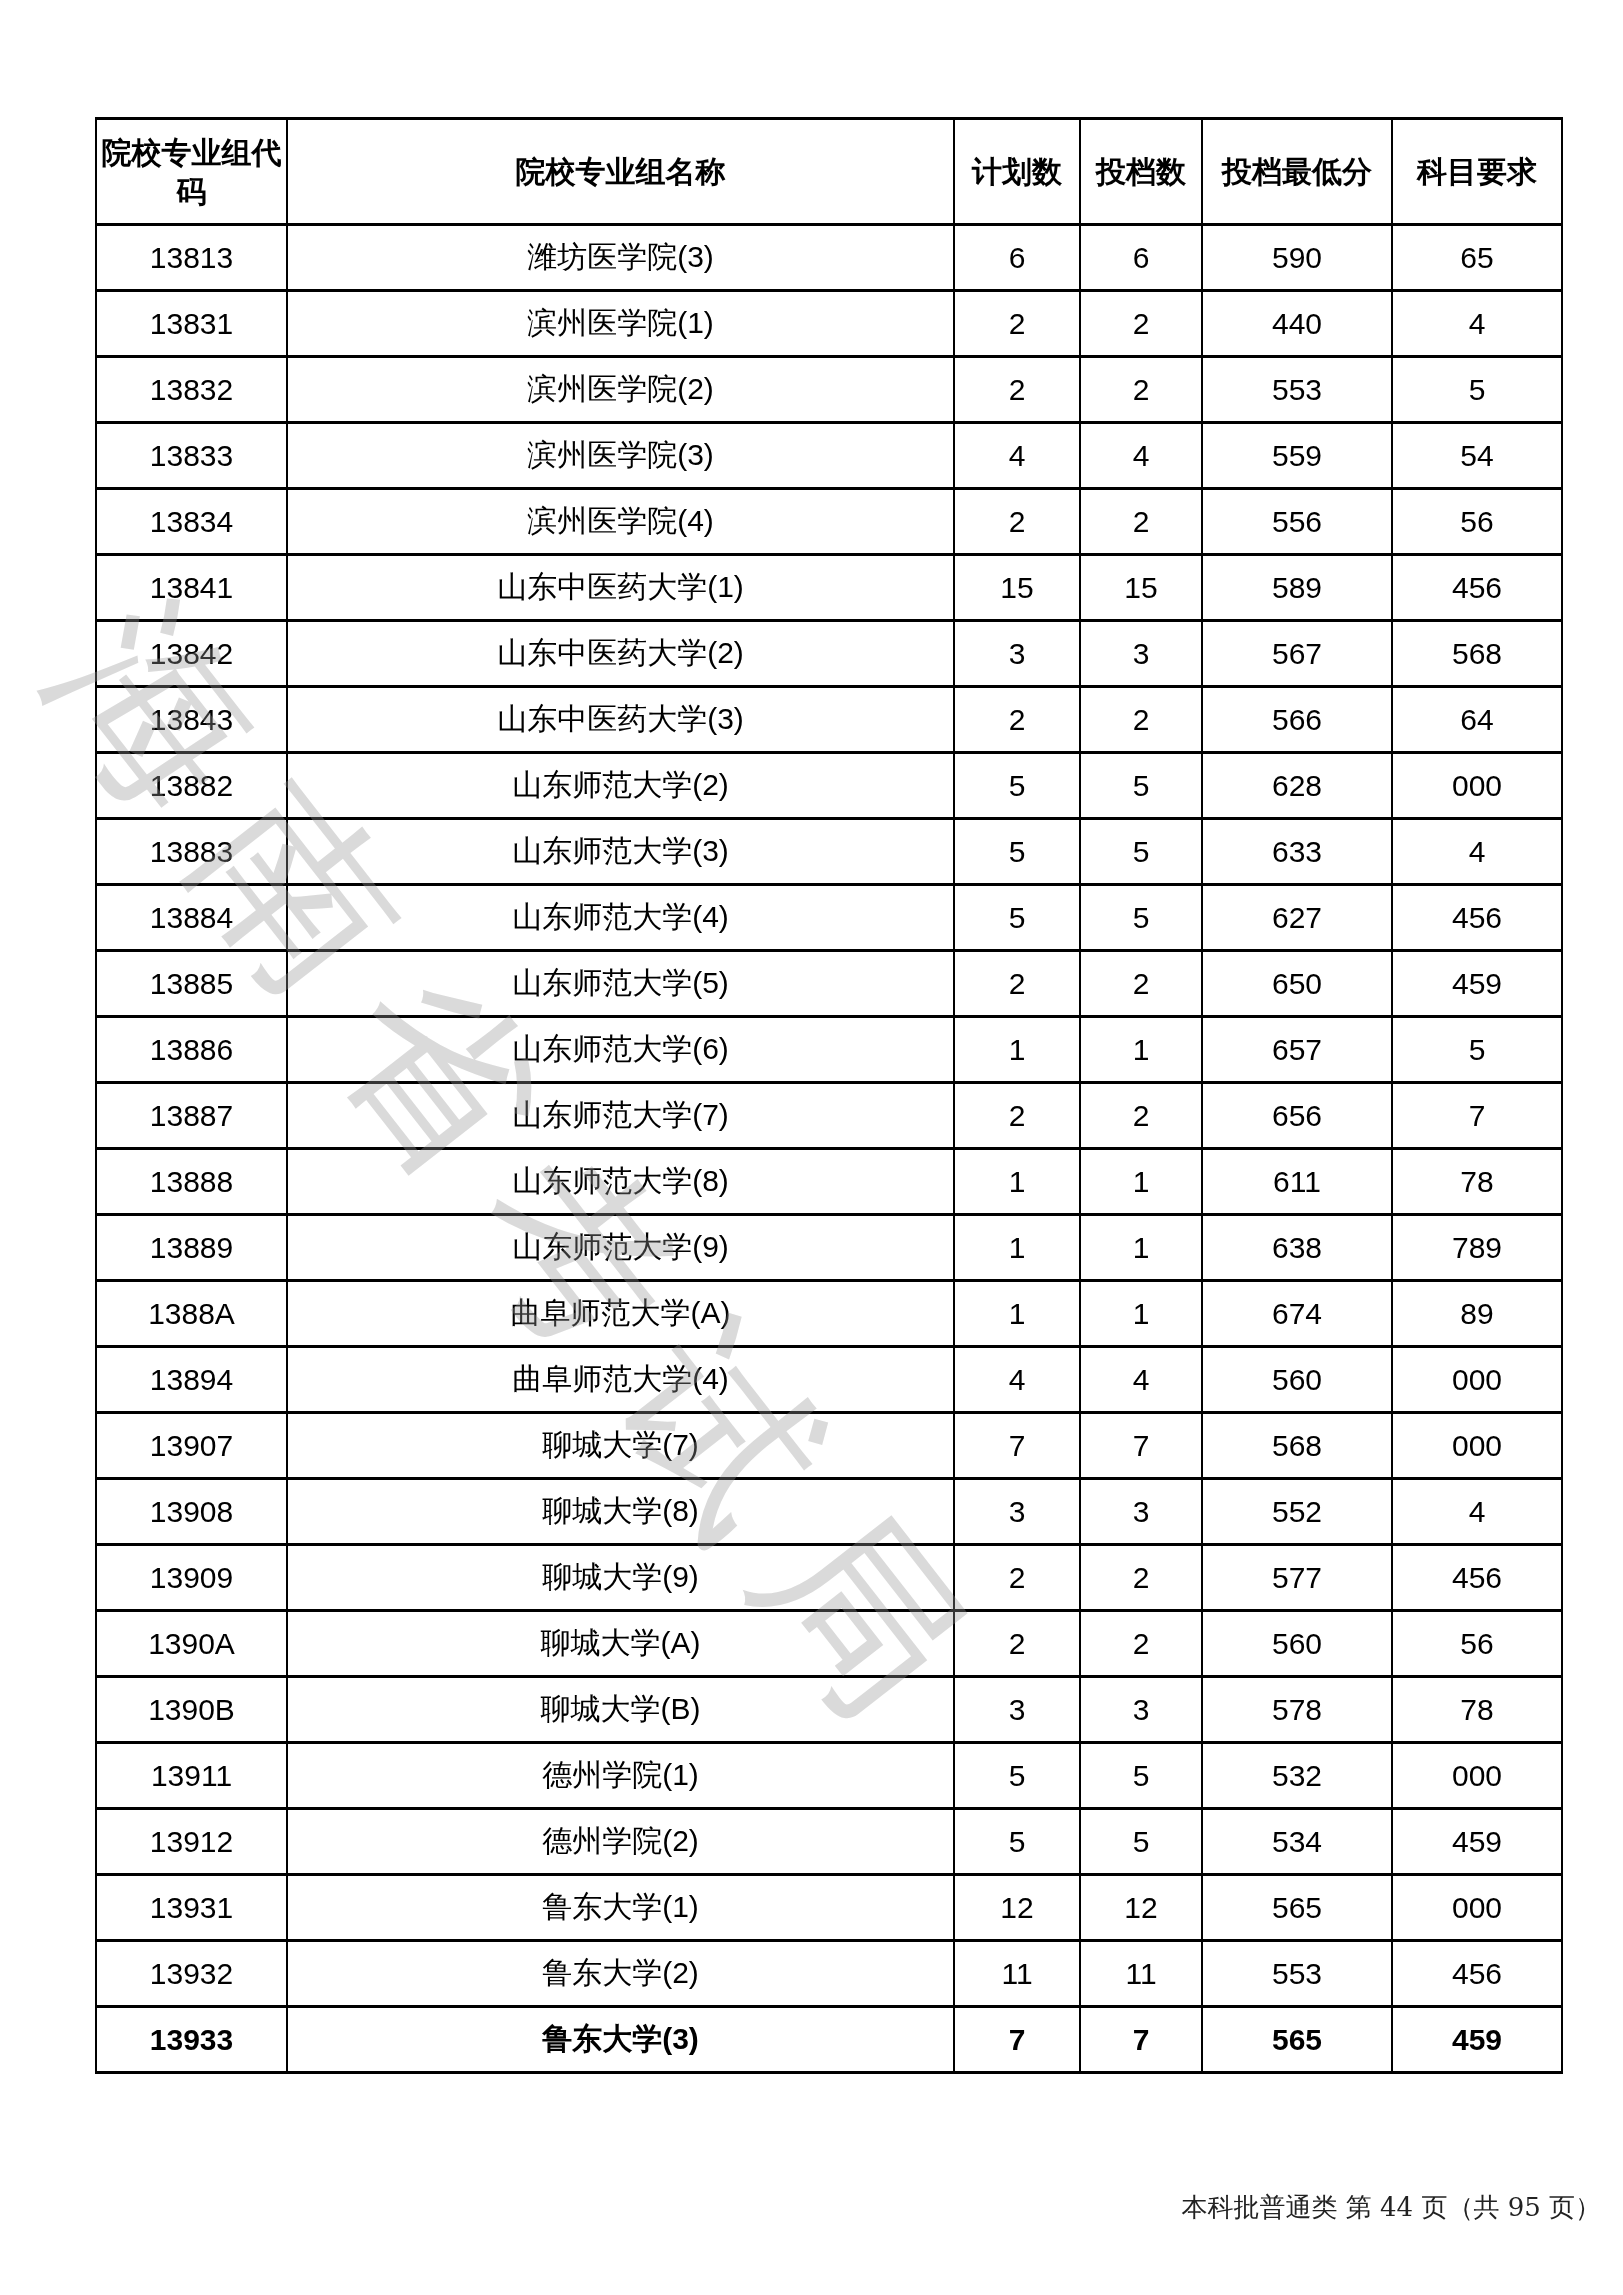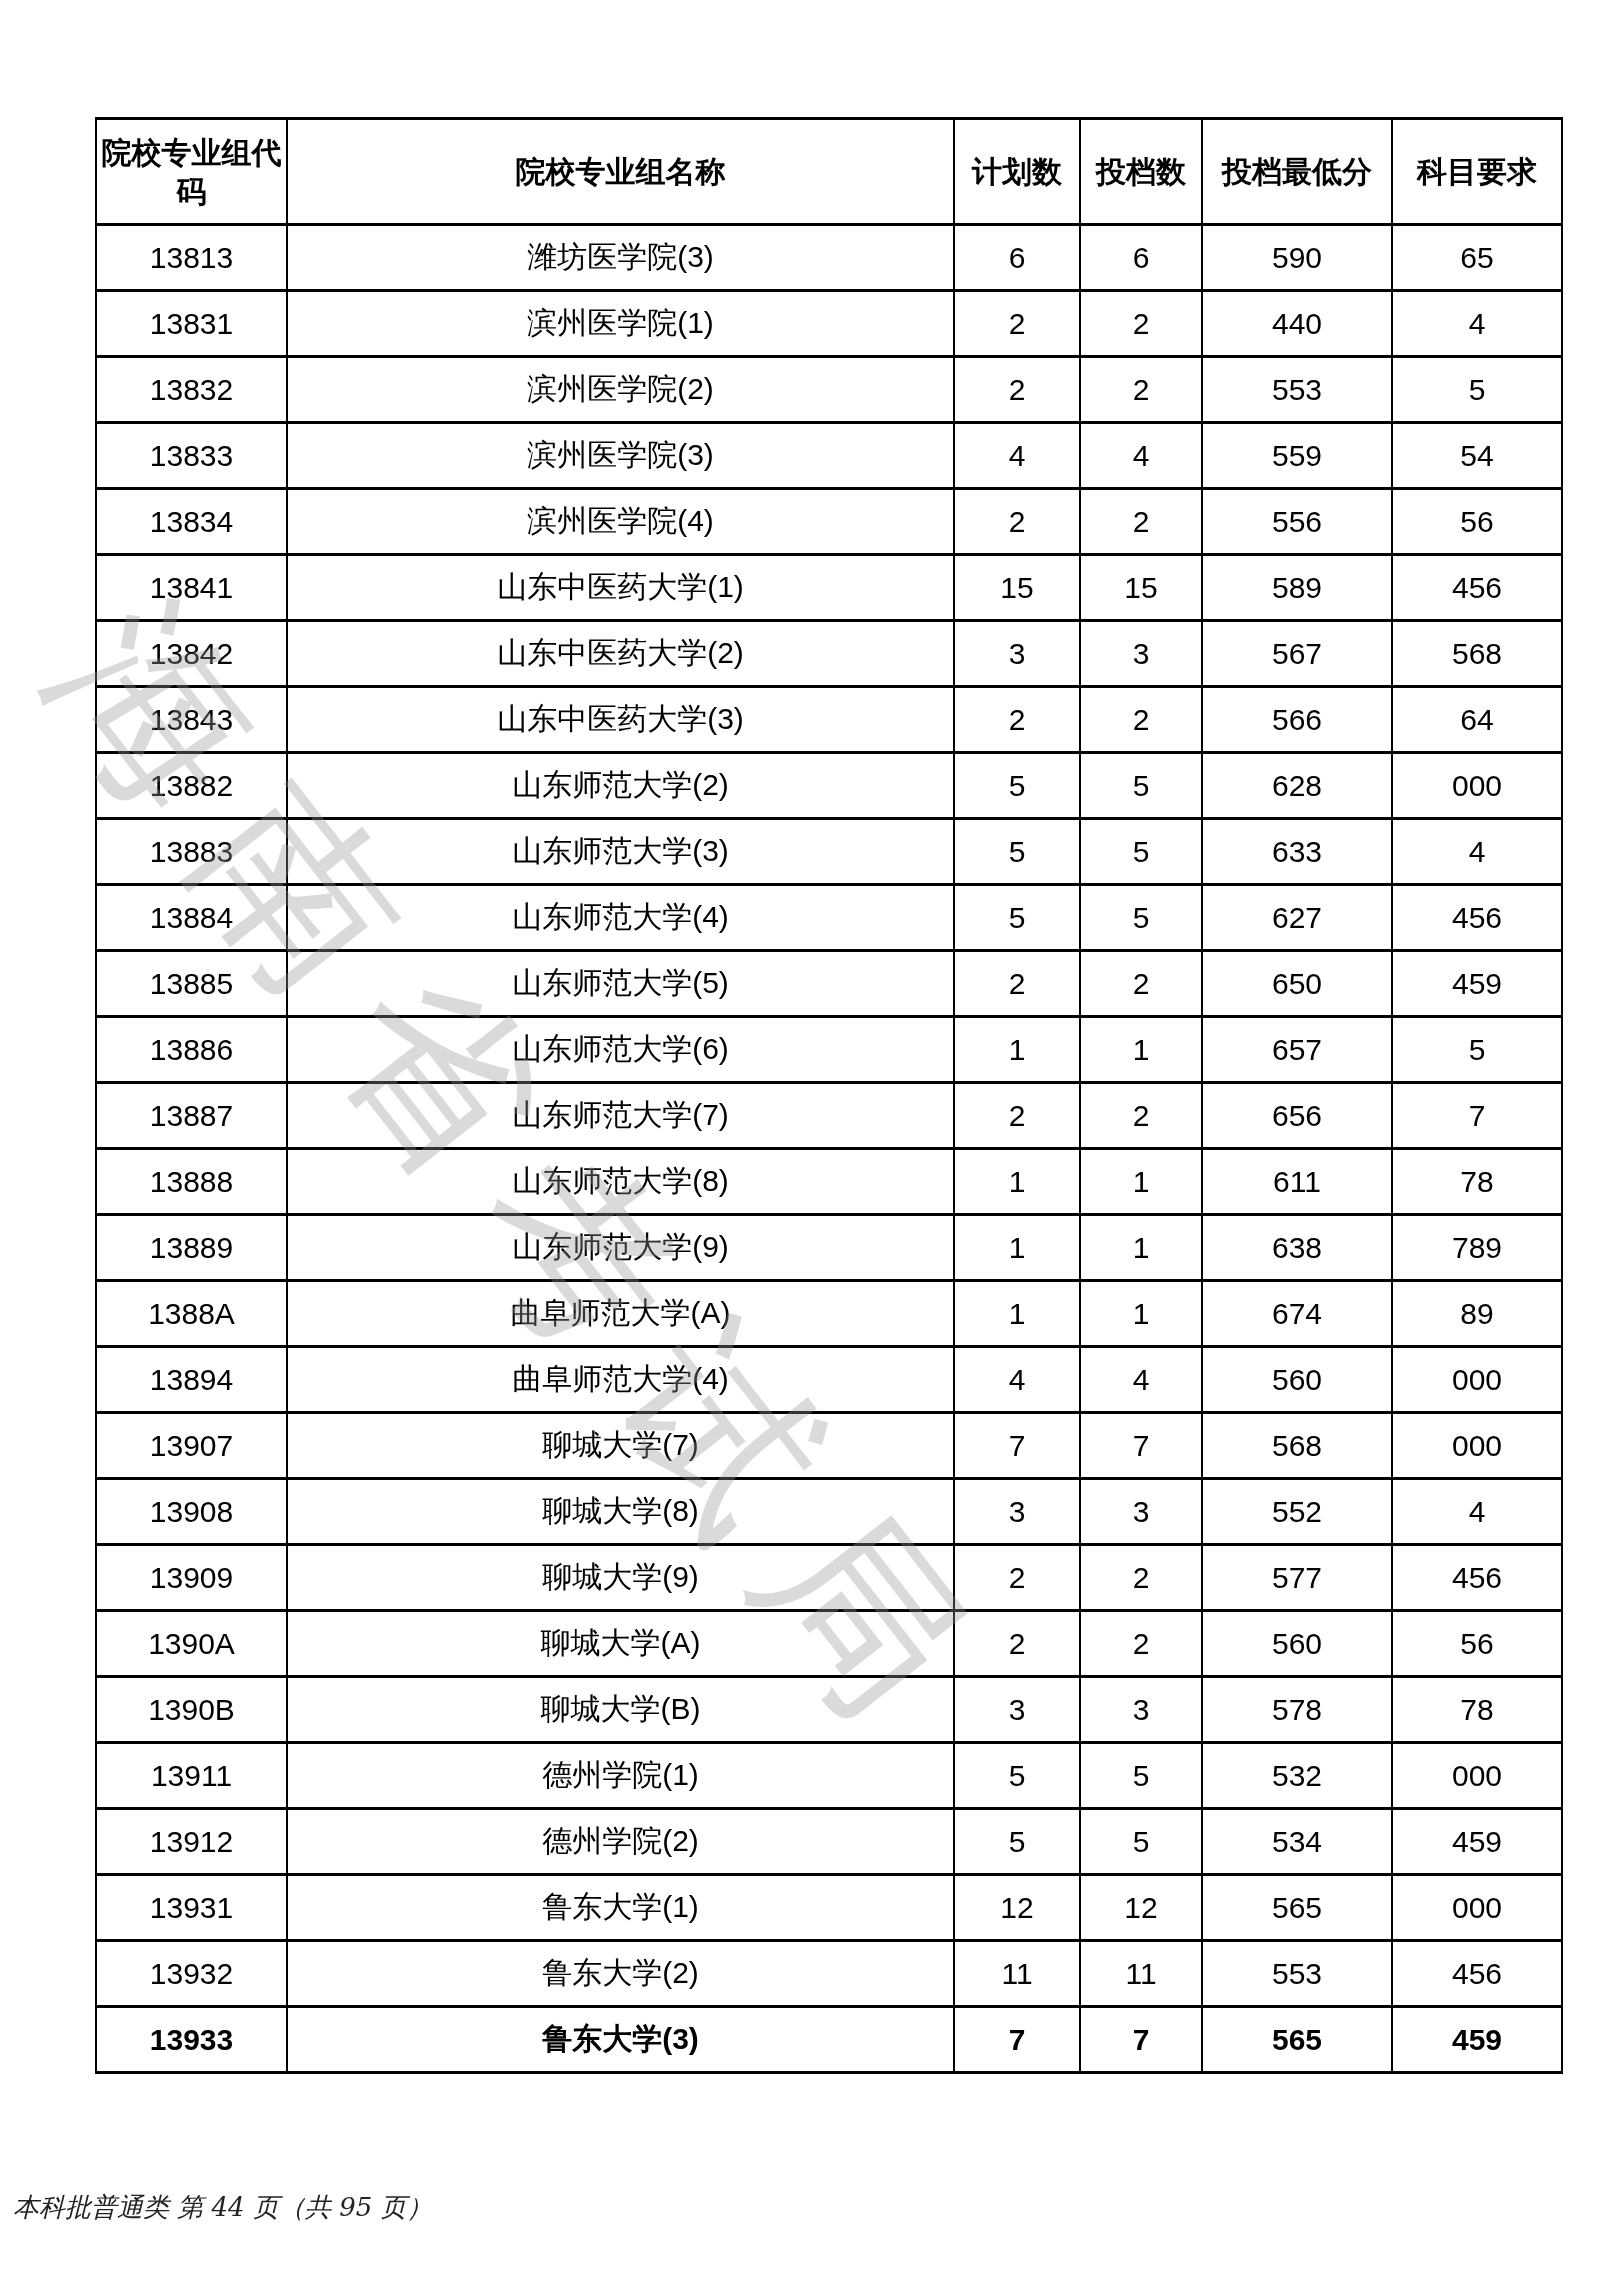--- a/index.html
+++ b/index.html
@@ -22,22 +22,22 @@
   th { height: 103px; font-weight: bold; font-size: 30px; line-height: 39px; border-bottom: 3.3px solid #000; }
   td { height: 63px; font-size: 30px; border-bottom: 3.3px solid #000; }
   tbody tr:last-child td { border-bottom: none; font-weight: bold; }
   .watermark {
     position: absolute; left: 183px; top: 557px; width: 1571px;
     transform: rotate(52deg); transform-origin: 0 0;
     font-family: "DejaVu Serif", serif; font-size: 190px; color: rgba(150,150,150,0.35);
     letter-spacing: 39px; white-space: nowrap; pointer-events: none; font-weight: normal;
   }
   .footer {
-    position: absolute; left: 0; width: 1588px; top: 2190px; text-align: left;
-    font-family: "DejaVu Serif", serif; font-size: 26px; color: #222; font-style: italic;
+    position: absolute; left: 0; width: 1588px; top: 2190px; text-align: right;
+    font-family: "DejaVu Serif", serif; font-size: 26px; color: #222;
   }
 </style>
 </head>
 <body>
 
 <div class="page">
 
   <table class="admissions">
     <colgroup>
       <col class="c-code">

